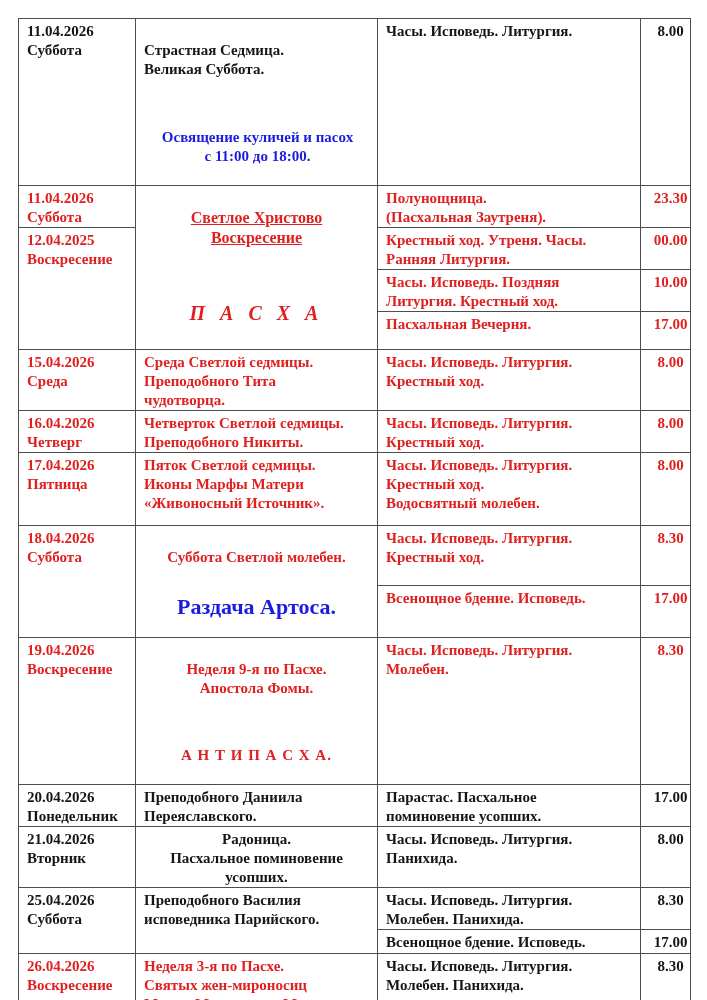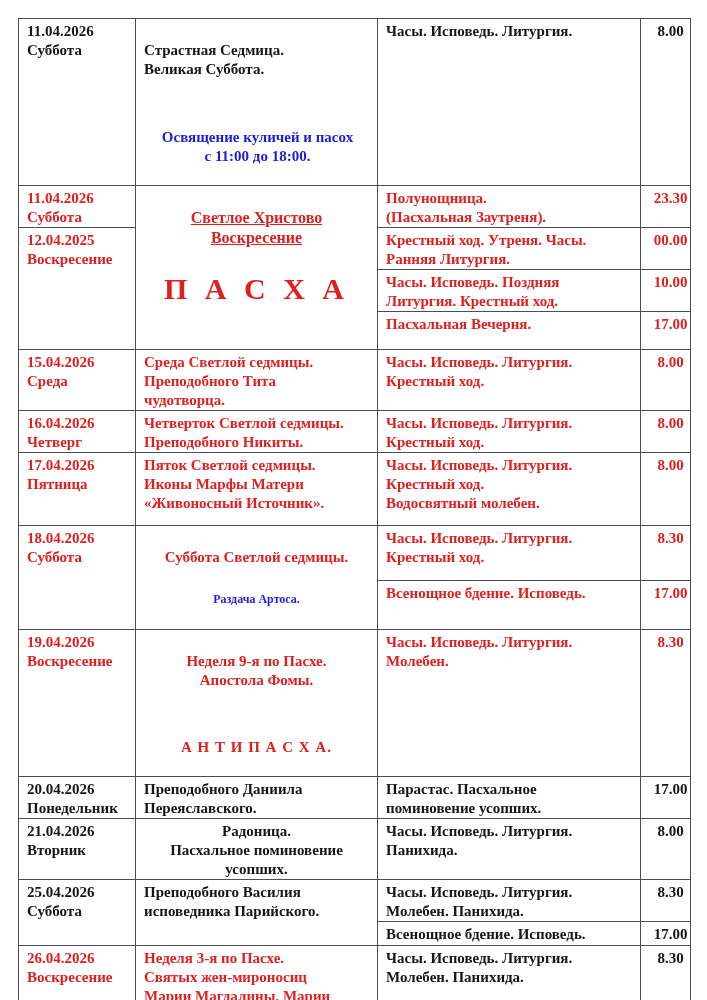--- a/index.html
+++ b/index.html
@@ -28,22 +28,22 @@
   }
   td.date{padding:3px 4px 0 8px;margin-top:48px;}
   td.desc{padding:3px 6px 0 8px;}
   td.desc.center{text-align:center; padding:3px 4px 0 4px;}
   td.svc{padding:3px 4px 0 8px;}
   td.time{padding:3px 2px 0 12px; text-align:center;}
   .red{color:var(--red);}
   .note-blue{margin-top:30px; text-align:center; color:var(--blue);}
   td.pascha-cell{text-align:center; padding-top:38px;}
   .pascha-title{font-size:16px; line-height:20px;text-decoration:underline;}
-  .pascha-big{font-size:30px; line-height:28px; letter-spacing:5px; margin-top:8px;}
-  .artos{margin-top:2px; font-size:12px; line-height:22px; color:var(--blue);}
+  .pascha-big{font-size:20px; line-height:28px; letter-spacing:5px; margin-top:32px;font-style:italic;}
+  .artos{margin-top:10px; font-size:22px; line-height:22px; color:var(--blue);}
   .antipascha{margin-top:29px; letter-spacing:1px;}
 </style>
 </head>
 <body>
 
 <div class="page">
   <table class="schedule">
     <colgroup>
       <col style="width:117px">
         <col style="width:242px">
@@ -124,21 +124,21 @@
         <td class="svc red">Часы. Исповедь. Литургия.
 Крестный ход.
 Водосвятный молебен.</td>
         <td class="time red">8.00</td>
       </tr>
 
       <tr style="height:41px">
         <td class="date red" rowspan="2">18.04.2026
 Суббота</td>
         <td class="desc center red" rowspan="2">
-          <div>Суббота Светлой седмицы.</div>
+          <div>Суббота Светлой молебен.</div>
           <div class="artos">Раздача Артоса.</div>
         </td>
         <td class="svc red">Часы. Исповедь. Литургия.
 Крестный ход.</td>
         <td class="time red">8.30</td>
       </tr>
       <tr style="height:37px">
         <td class="svc red">Всенощное бдение. Исповедь.</td>
         <td class="time red">17.00</td>
       </tr>

